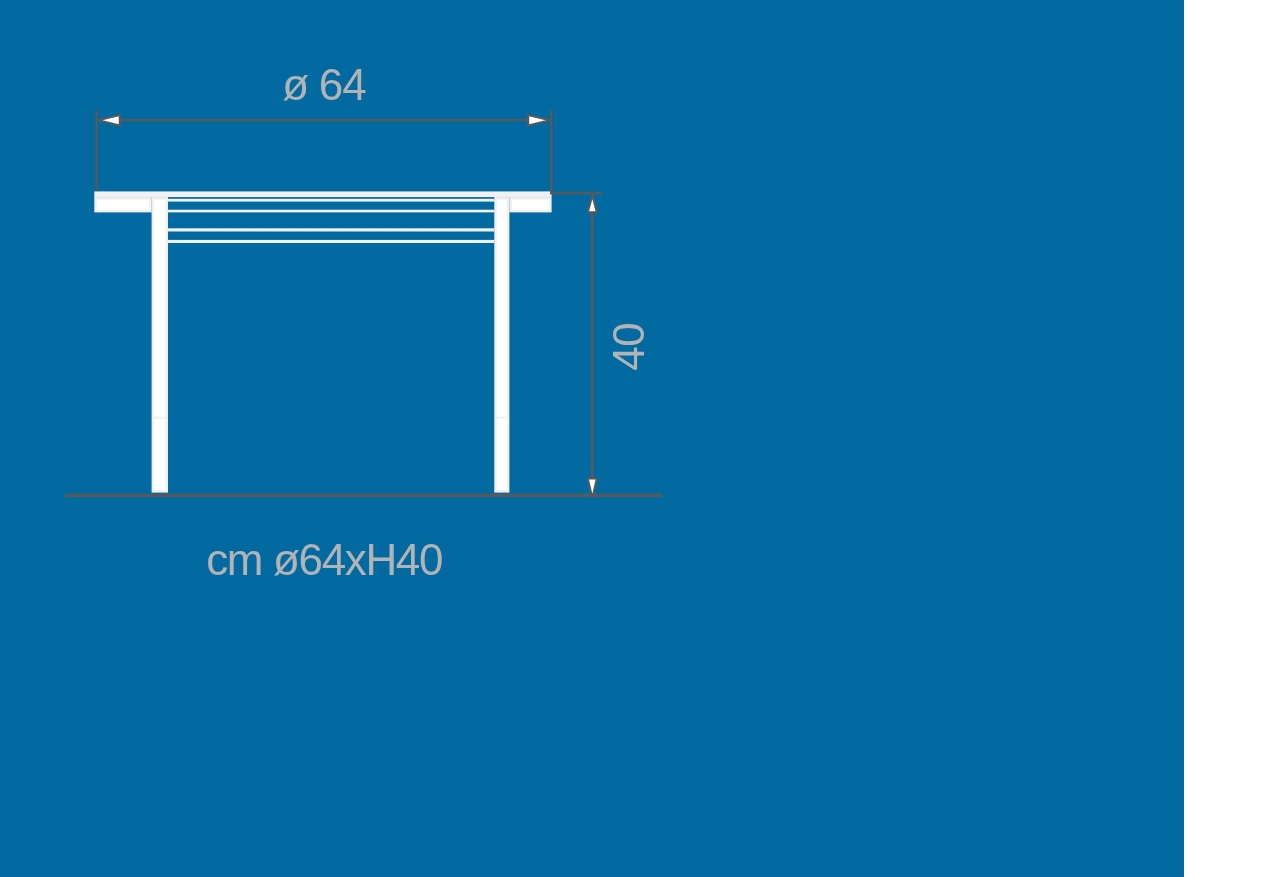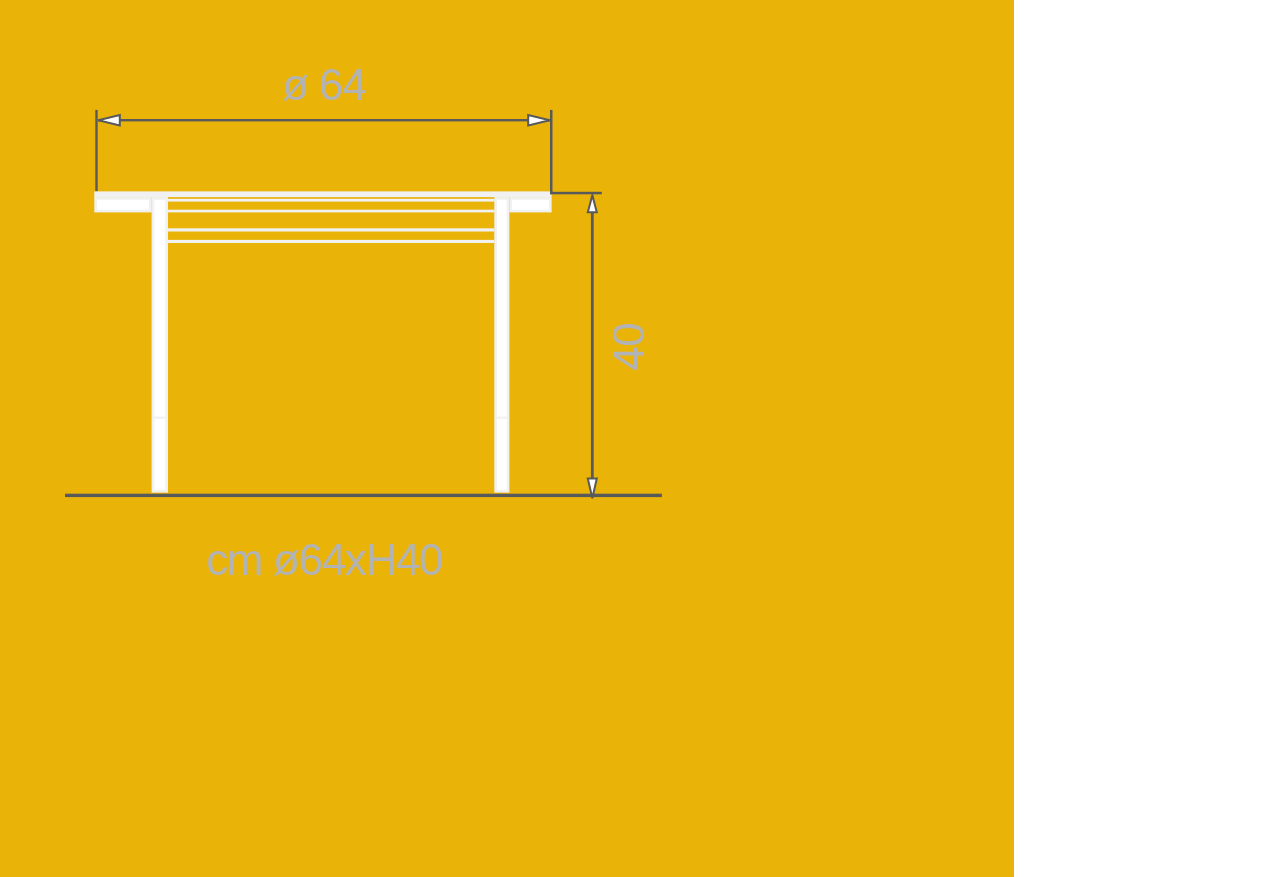--- a/index.html
+++ b/index.html
@@ -1,17 +1,17 @@
 <!DOCTYPE html>
 <html><head>
 <meta charset="utf-8">
 <title>Dimension drawing</title>
 <style>
   html,body{margin:0;padding:0;background:#ffffff;}
-  .page{position:relative;width:1014px;height:877px;background:#eab308;overflow:hidden;}
+  .page{position:relative;width:1184px;height:877px;background:#0369a1;overflow:hidden;}
   svg{position:absolute;left:0;top:0;}
   text{font-family:"Liberation Sans", sans-serif;fill:#b2b3b5;}
 </style>
 </head>
 <body>
 <div class="page">
 <svg width="1261" height="877" viewBox="0 0 1261 877">
 
   <rect x="94.3" y="191.4" width="457.3" height="5.7" fill="#f1f1f2"></rect>
 

